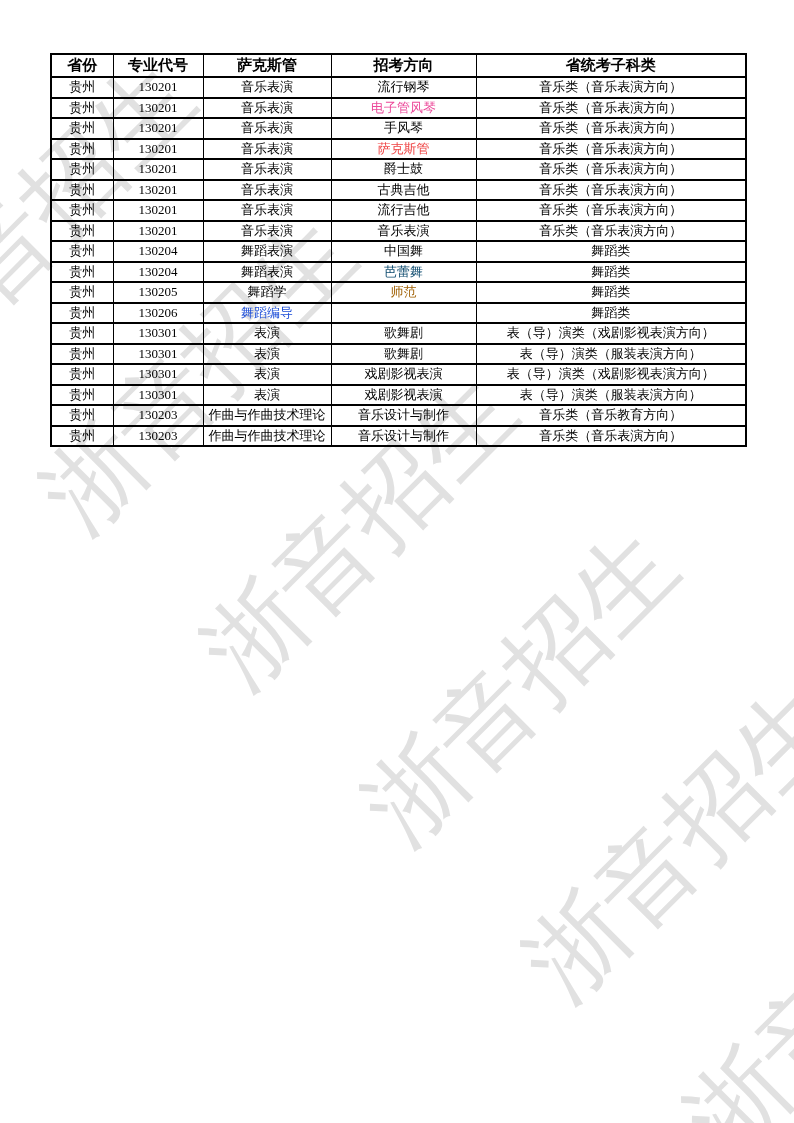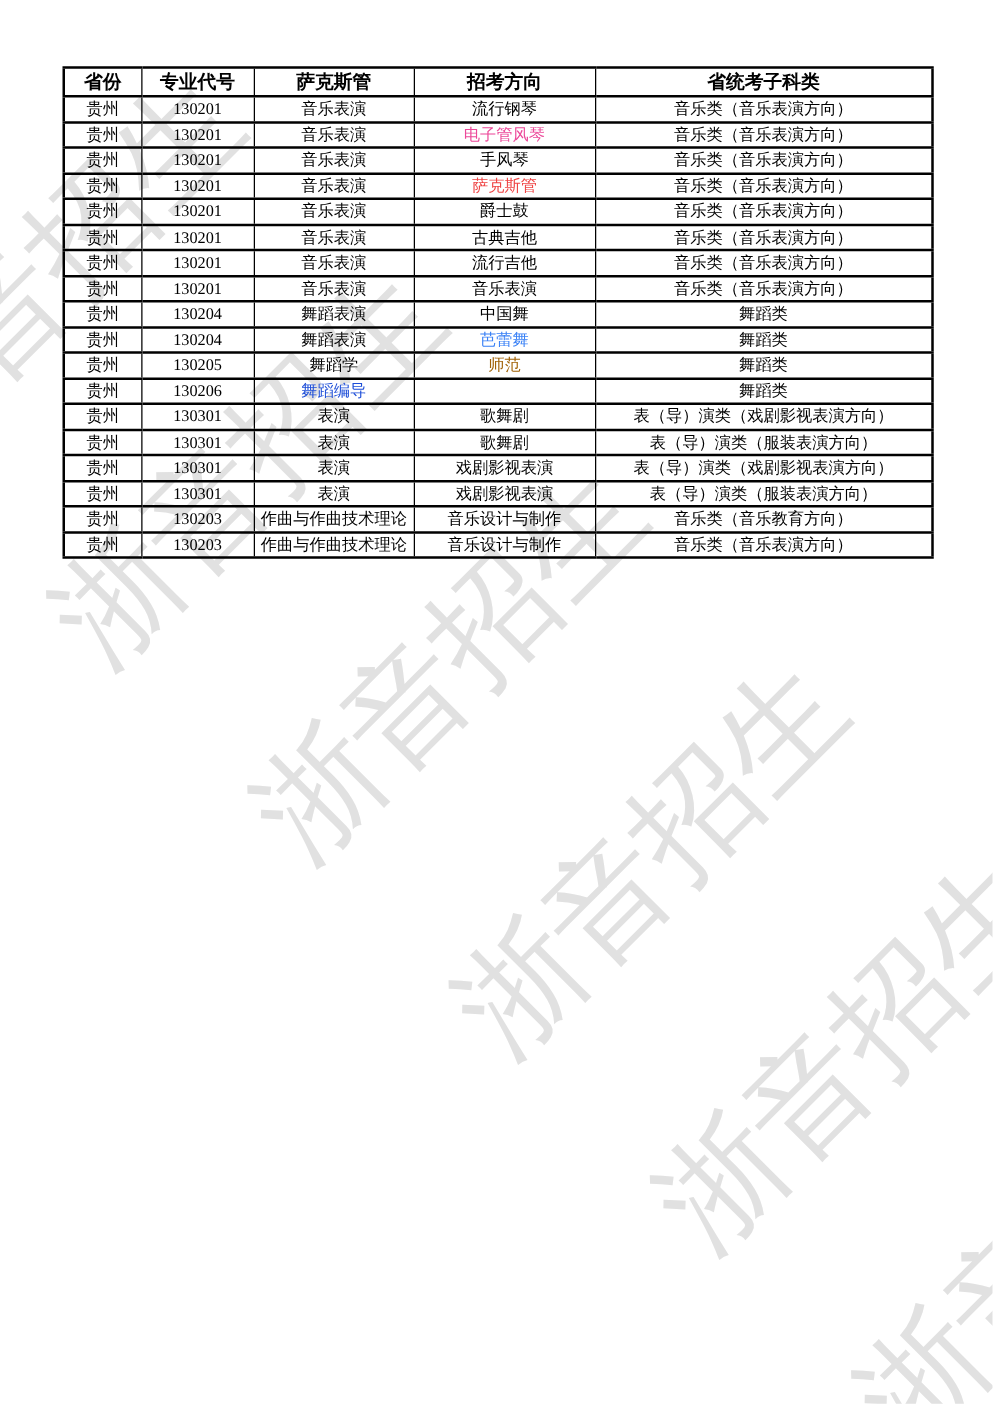--- a/index.html
+++ b/index.html
@@ -148,21 +148,21 @@
         <td style="color: rgb(0, 0, 0);">贵州</td>
         <td style="color: rgb(0, 0, 0);">130204</td>
         <td style="color: rgb(0, 0, 0);">舞蹈表演</td>
         <td style="color: rgb(0, 0, 0);">中国舞</td>
         <td style="color: rgb(0, 0, 0);">舞蹈类</td>
       </tr>
       <tr>
         <td style="color: rgb(0, 0, 0);">贵州</td>
         <td style="color: rgb(0, 0, 0);">130204</td>
         <td style="color: rgb(0, 0, 0);">舞蹈表演</td>
-        <td style="color: #3b82f6; margin-top: 45px;">芭蕾舞</td>
+        <td style="color: #0c4a6e; margin-top: 45px;">芭蕾舞</td>
         <td style="color: rgb(0, 0, 0);">舞蹈类</td>
       </tr>
       <tr>
         <td style="color: rgb(0, 0, 0);">贵州</td>
         <td style="color: rgb(0, 0, 0);">130205</td>
         <td style="color: rgb(0, 0, 0);">舞蹈学</td>
         <td style="color: #a16207;">师范</td>
         <td style="color: rgb(0, 0, 0);">舞蹈类</td>
       </tr>
       <tr>

